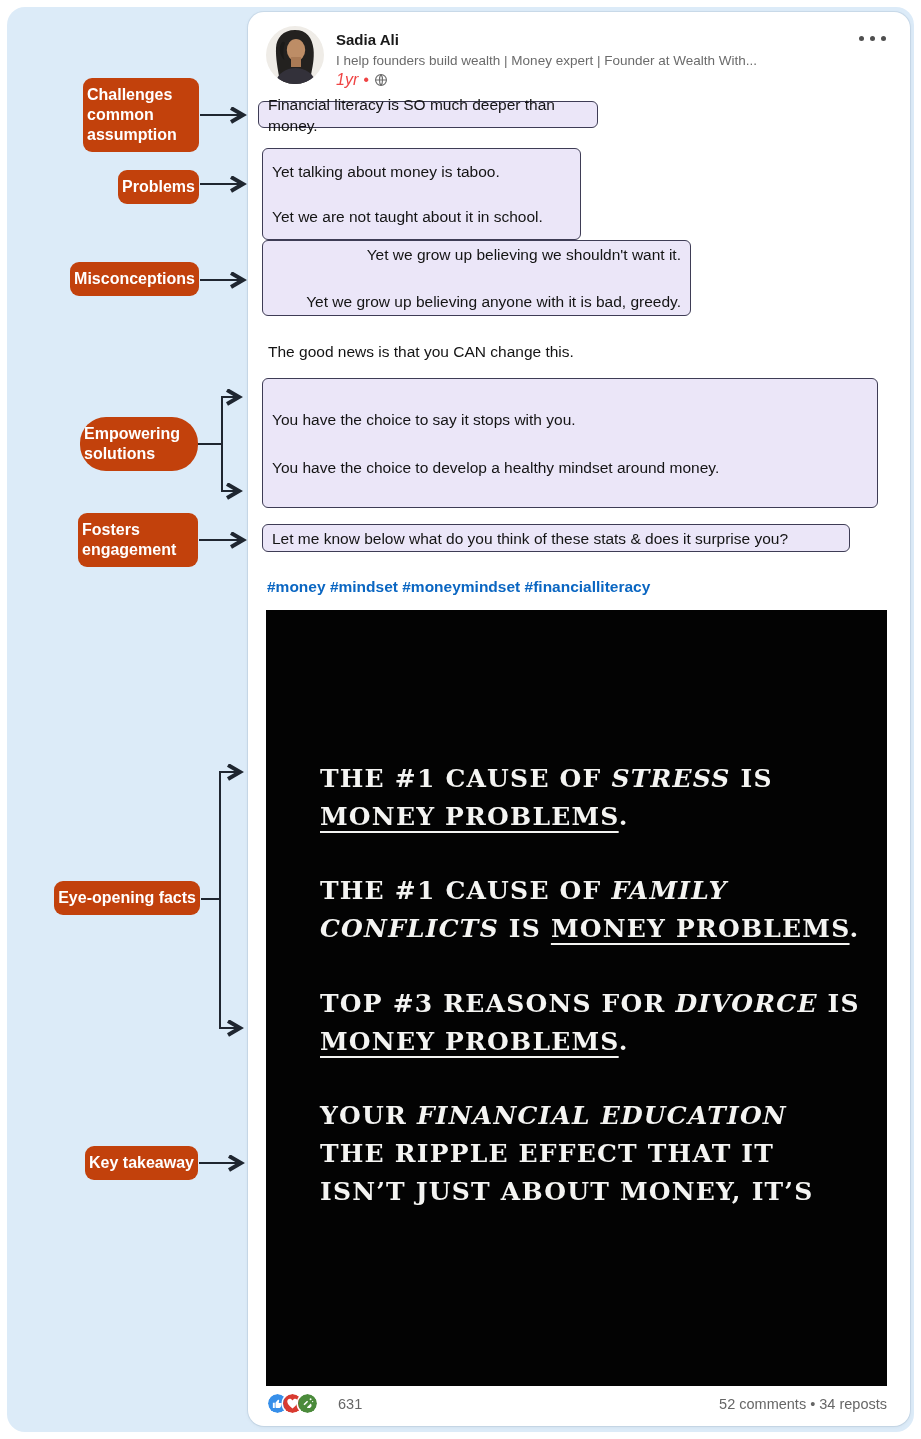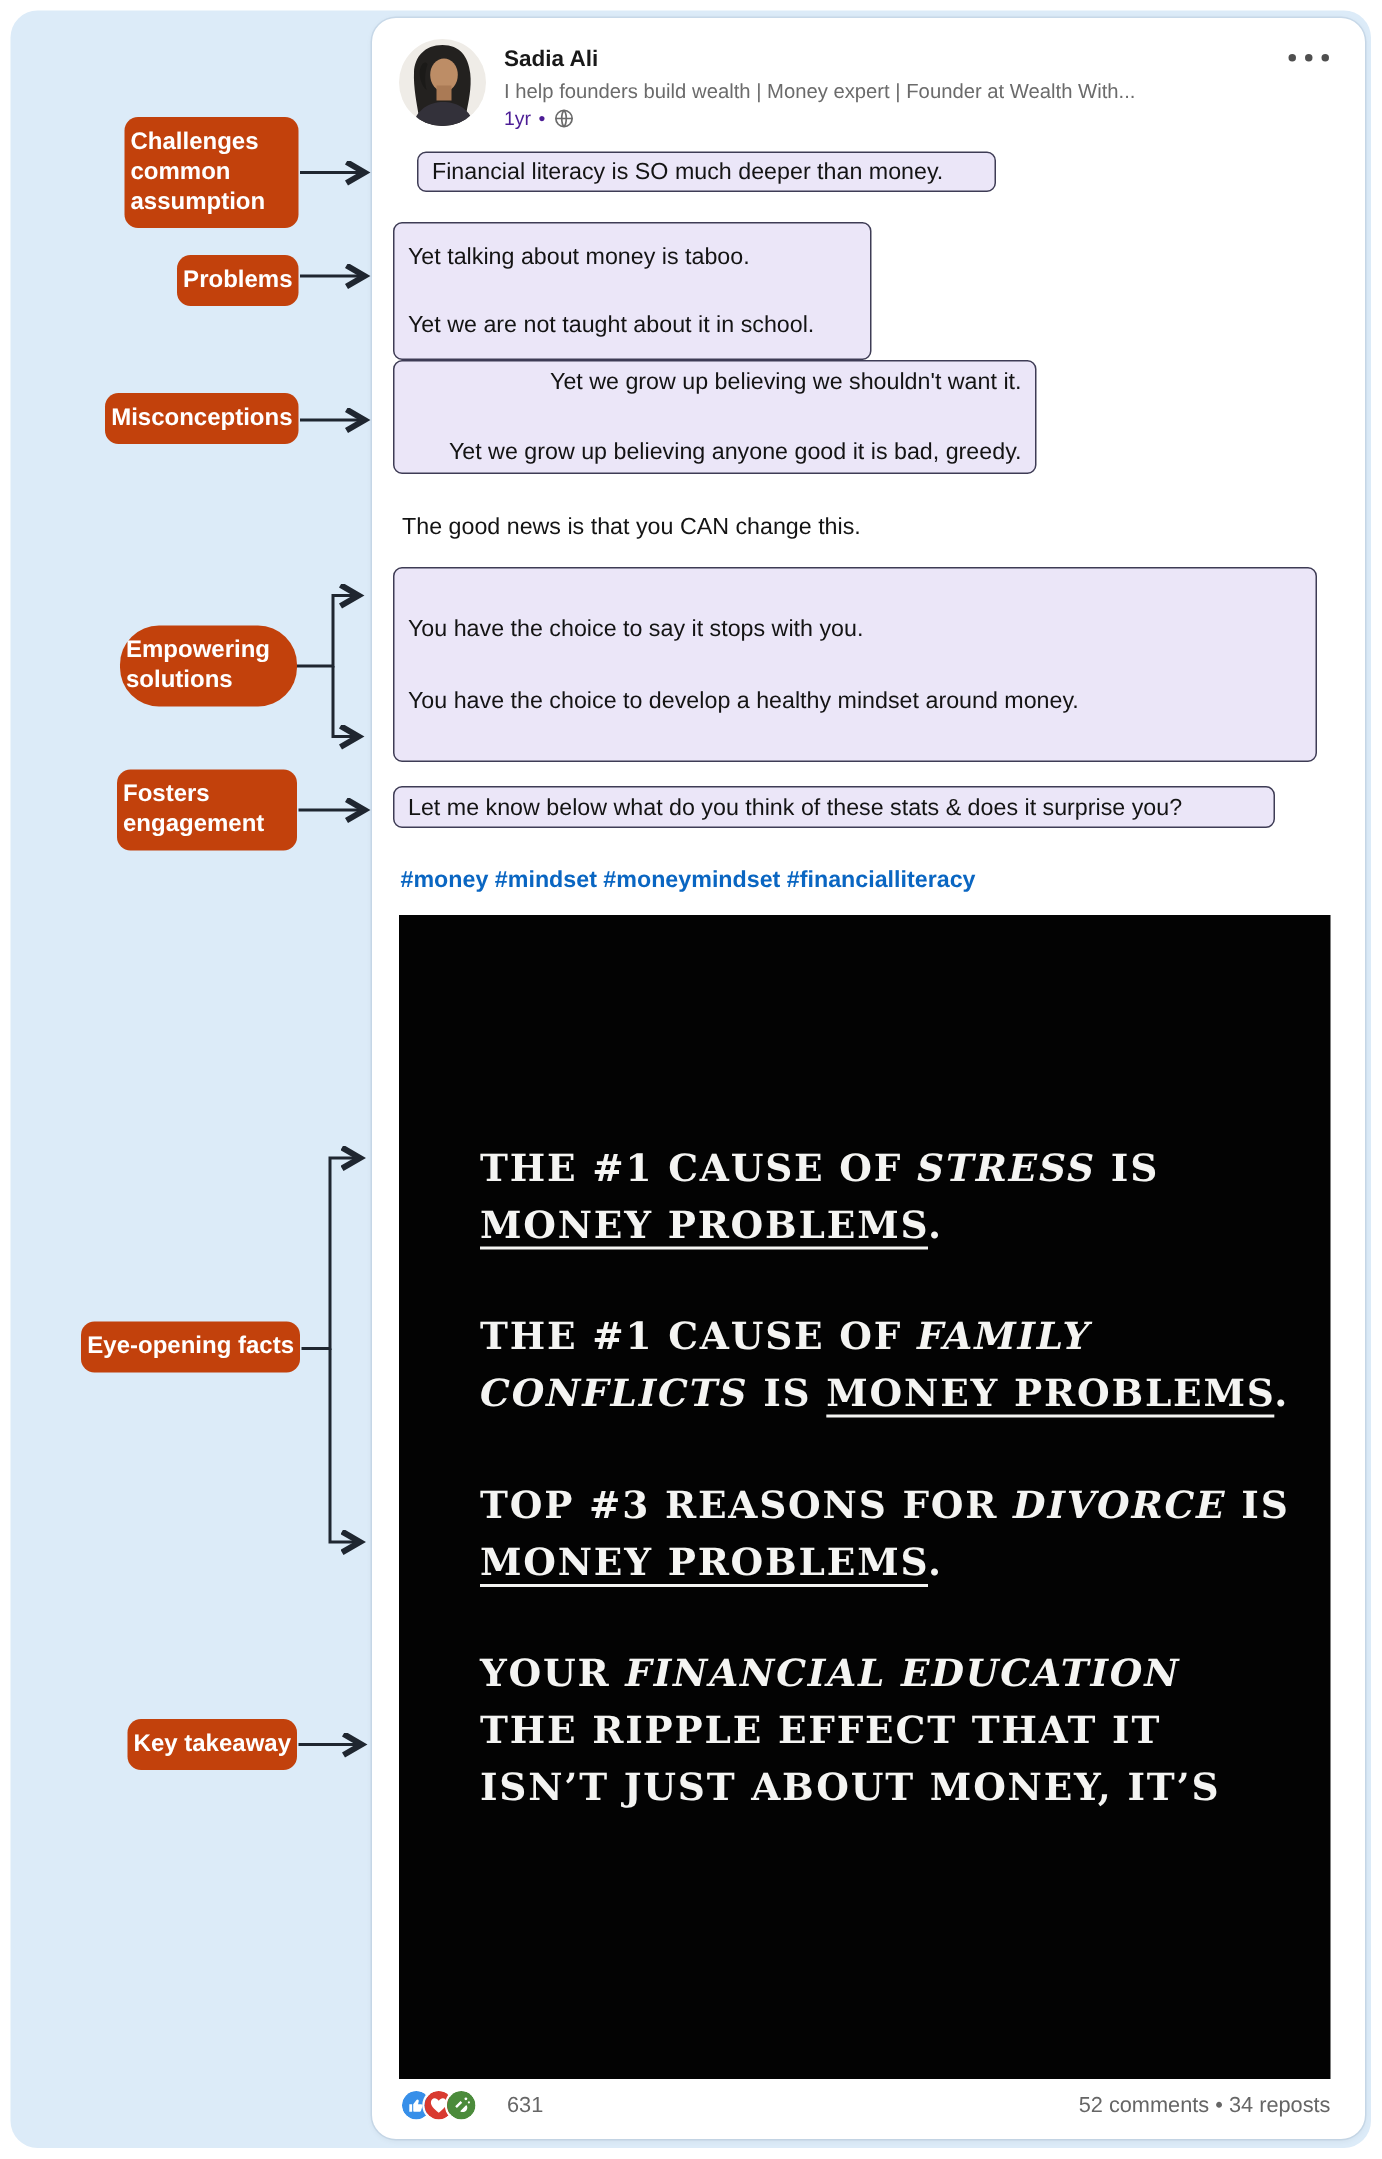--- a/index.html
+++ b/index.html
@@ -6,21 +6,21 @@
   html,body { width:921px; height:1439px; background:#ffffff; font-family:"Liberation Sans", sans-serif; overflow:hidden; }
   .frame { position:absolute; left:7px; top:7px; right:7px; bottom:7px; background:#dcebf8; border-radius:18px; }
 
   
   .card { position:absolute; left:248px; top:12px; width:662px; height:1414px; background:#ffffff;
           border-radius:16px; box-shadow:0 0 0 1px rgba(120,150,180,.18), 0 1px 4px rgba(0,0,0,.06); }
 
   .avatar { position:absolute; left:266px; top:26px; width:58px; height:58px; border-radius:50%; overflow:hidden; }
   .author-name { position:absolute; left:336px; top:31px; font-size:15px; font-weight:700; color:#191919; }
   .author-headline { position:absolute; left:336px; top:53px; font-size:13.5px; color:#6b6b6b; }
-  .time-row { position:absolute; left:336px; top:71px; font-size:13px; color:#4c1d95; display:flex; align-items:center; gap:5px; }
+  .time-row { position:absolute; left:336px; top:71px; font-size:16px; color:#ef4444; display:flex; align-items:center; gap:5px;font-style:italic; }
   .menu-btn { position:absolute; left:850px; top:28px; width:44px; height:20px; display:flex; gap:6px; align-items:center; justify-content:center; cursor:pointer; background:none; border:none; }
   .menu-btn i { width:5px; height:5px; border-radius:50%; background:#4f4f4f; }
 
   
   .hl { position:absolute; background:#ebe6f8; border:1.6px solid #3e3c55; border-radius:6px;
         font-size:15.5px; color:#141414; line-height:21px; padding:3px 9px; display:flex; flex-direction:column; justify-content:center; }
   .hl .ln + .ln { margin-top:0; }
   .plain { position:absolute; font-size:15.5px; color:#141414; }
 
   .hashtags { position:absolute; left:267px; top:578px; font-size:15.5px; font-weight:700; color:#0a66c2; cursor:pointer; }
@@ -74,32 +74,32 @@
       <path d="M1.8 8h12.4M8 1.8c2.3 2.2 2.3 10.2 0 12.4M8 1.8c-2.3 2.2-2.3 10.2 0 12.4"></path>
     </g>
   </svg>
 </div>
 <button class="menu-btn" aria-label="post menu">
   <i></i>
     <i></i>
     <i></i>
 </button>
 
-<div class="hl" style="left:278px; top:101px; width:386px; height:27px;">
+<div class="hl" style="left:258px; top:101px; width:340px; height:27px;">
   <div class="ln">Financial literacy is SO much deeper than money.</div>
 </div>
 
 <div class="hl" style="left:262px; top:148px; width:319px; height:92px;">
   <div class="ln">Yet talking about money is taboo.</div>
   <div class="ln" style="margin-top:24px;">Yet we are not taught about it in school.</div>
 </div>
 
 <div class="hl" style="left:262px; top:240px; width:429px; height:76px;text-align:right;">
   <div class="ln">Yet we grow up believing we shouldn't want it.</div>
-  <div class="ln" style="margin-top:26px;">Yet we grow up believing anyone good it is bad, greedy.</div>
+  <div class="ln" style="margin-top:26px;">Yet we grow up believing anyone with it is bad, greedy.</div>
 </div>
 
 <div class="plain" style="left:268px; top:343px;">The good news is that you CAN change this.</div>
 
 <div class="hl" style="left:262px; top:378px; width:616px; height:130px;">
   <div class="ln">You have the choice to say it stops with you.</div>
   <div class="ln" style="margin-top:27px;">You have the choice to develop a healthy mindset around money.</div>
 </div>
 
 <div class="hl" style="left:262px; top:524px; width:588px; height:28px;">

